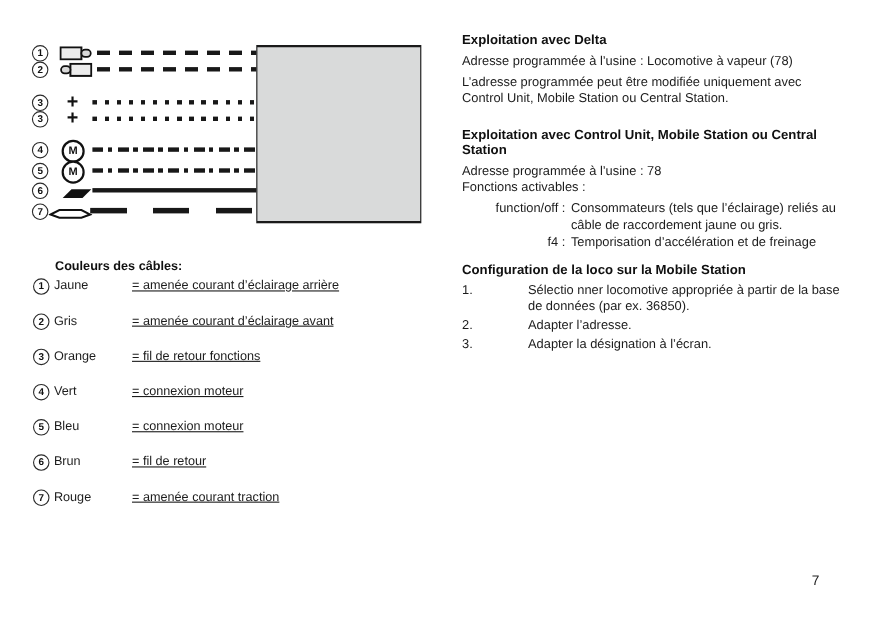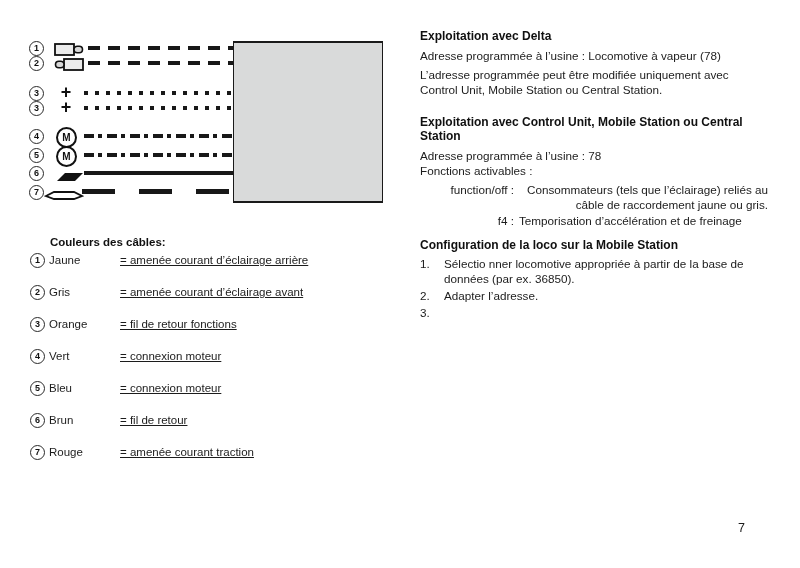--- a/index.html
+++ b/index.html
@@ -51,25 +51,25 @@
   .lname{position:absolute;left:19px;top:1px;font-size:11.5px;}
   .ldesc{position:absolute;left:90px;top:1px;font-size:11.5px;text-decoration:underline;}
   
   .col{position:absolute;left:420px;top:29px;width:348px;font-size:11.7px;line-height:15px;}
   .col h3{font-size:12px;line-height:14.5px;margin:0 0 4px 0;color:#101010;}
   .col p{margin:0 0 4px 0;max-width:334px;}
   .gap-s{height:5px;}
   .gap-m{height:9px;}
   .fnrow{display:flex;align-items:flex-start;padding-left:20px;margin-bottom:1px;}
   .fnlabel{width:74px;text-align:right;flex:none;}
-  .fndesc{margin-left:5px;max-width:250px;text-align:right;}
+  .fndesc{margin-left:5px;max-width:250px;}
   .olist{margin-top:4px;}
   .olitem{display:flex;align-items:flex-start;margin-bottom:2px;}
   .olnum{width:24px;flex:none;}
-  .oltext{max-width:322px;}
+  .oltext{max-width:322px;margin-left:36px;}
   .page-num{position:absolute;left:738px;top:521px;font-size:12.5px;color:#1c1c1c;}
 </style>
 </head>
 <body>
 
 <div>
 
   <div class="drow" style="top:41px">
     <div class="dcircle">1</div>
     <div class="dicon" style="left:54px;top:1px">
@@ -206,17 +206,18 @@
     <div class="olitem">
       <span class="olnum">1.</span>
       <span class="oltext">Sélectio nner locomotive appropriée à partir de la base de données (par ex. 36850).</span>
     </div>
     <div class="olitem">
       <span class="olnum">2.</span>
       <span class="oltext">Adapter l’adresse.</span>
     </div>
     <div class="olitem">
       <span class="olnum">3.</span>
+      <span class="oltext">Adapter la désignation à l’écran.</span>
     </div>
   </div>
 </div>
 
 <div class="page-num">7</div>
 
 </body></html>

